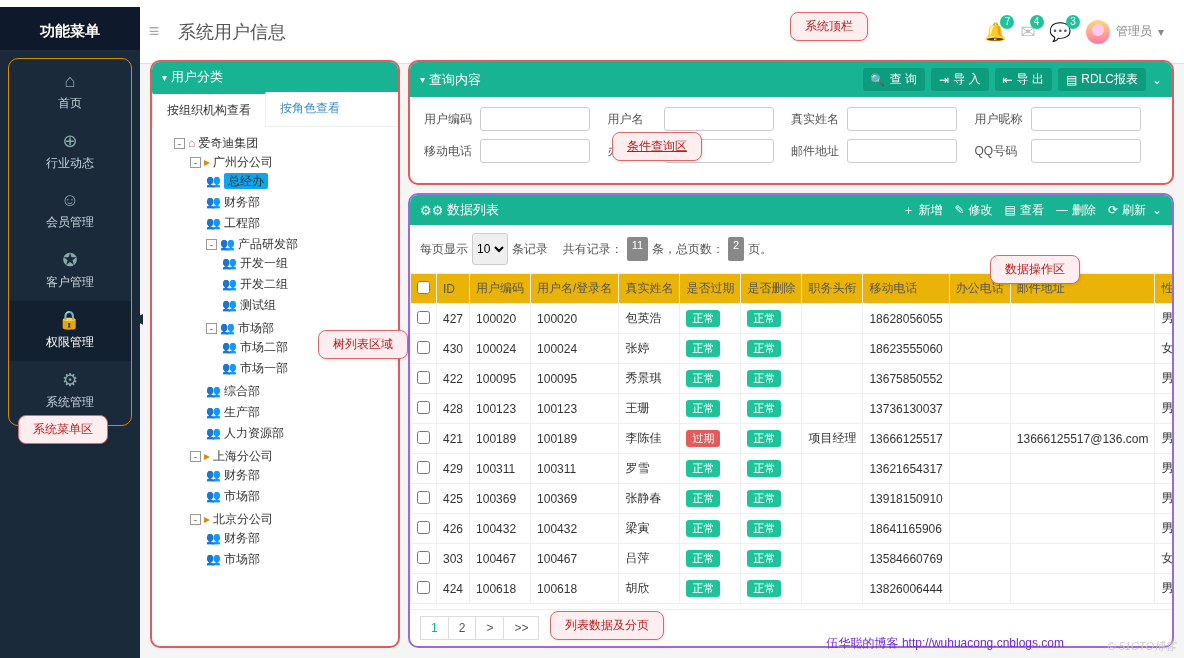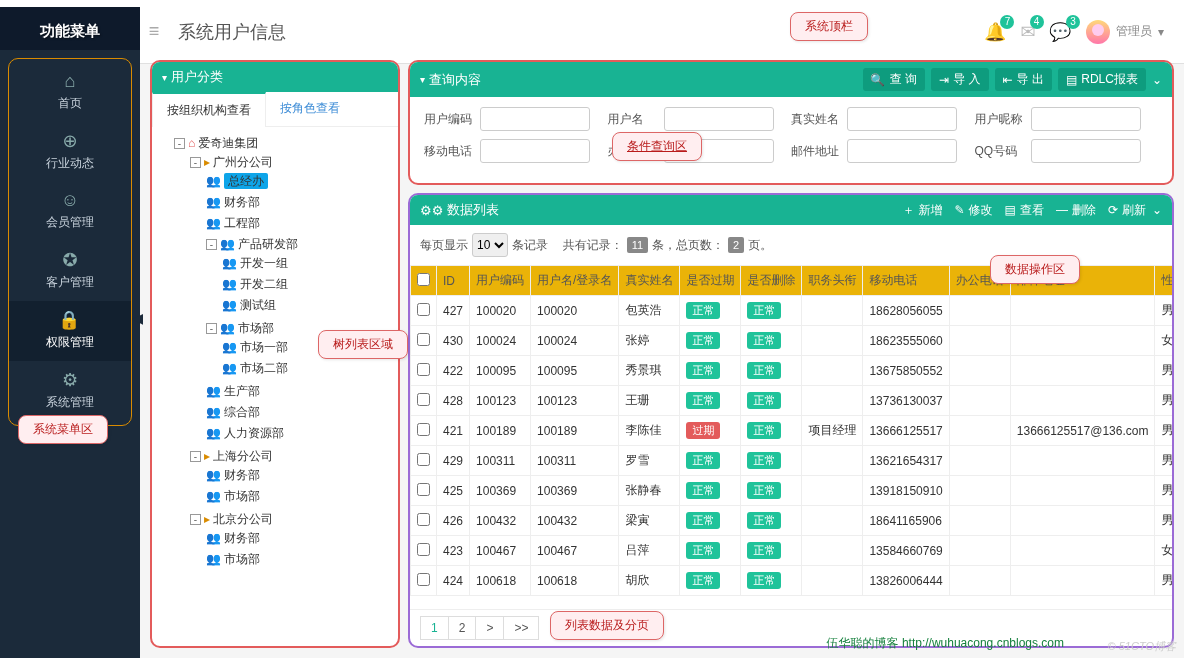--- a/index.html
+++ b/index.html
@@ -60,39 +60,39 @@
 
 .query-body { padding: 10px 14px 12px 14px; }
 .form-row { display: flex; align-items: center; margin-bottom: 8px; gap: 0; }
 .fg { display: flex; align-items: center; width: 25%; }
 .fg label { width: 56px; text-align: left; color: #555; font-size: 12px; }
 .fg input { flex: 1; max-width: 110px; height: 24px; border: 1px solid #ccc; border-radius: 3px; padding: 0 6px; font-size: 12px; }
 
 
 .list-hd-tools .toollink { margin-left: 6px; }
 .list-top { padding: 8px 10px; font-size: 12px; color: #555; display: flex; align-items: center; gap: 4px; }
-.list-top select { border: 1px solid #ccc; border-radius: 3px; height: 24px; font-size: 12px; }
-.chip { display:inline-block; background:#888; color:#fff; border-radius:2px; padding:0 5px; line-height:16px; height:16px; font-size:11px; }
+.list-top select { border: 1px solid #ccc; border-radius: 3px; height: 32px; font-size: 12px; }
+.chip { display:inline-block; background:#888; color:#fff; border-radius:2px; padding:0 5px; line-height:16px; height:24px; font-size:11px; }
 .table-wrap { flex: 1; overflow: auto; }
 table { border-collapse: collapse; width: 100%; font-size: 12px; }
 th, td { border: 1px solid #eee; padding: 6px 6px; text-align: left; white-space: nowrap; }
 th { background: #eab308; color: #555; font-weight: normal; }
 .tag { display:inline-block; border-radius:3px; color:#fff; font-size:11px; padding:1px 6px; }
 .tag-ok { background:#1fc39a; }
 .tag-exp { background:#e35b5b; }
 
 .pager { border-top: 1px solid #eee; padding: 6px 10px; display: flex; gap: 0; }
 .pg { border:1px solid #ddd; padding:4px 10px; cursor:pointer; color:#555; border-right:none; }
 .pg:last-child { border-right:1px solid #ddd; }
 .pg.active { background:#fff; color:#18b393; }
 
 
 .callout { position:absolute; background:#ffeef0; border:1px solid #d66; border-radius:8px; padding:5px 14px; color:#b91c1c; font-size:12px; box-shadow:1px 1px 3px rgba(0,0,0,.1); pointer-events:none; z-index:50; }
 .callout::after { content:""; position:absolute; }
-.footer-note { position:absolute; bottom:6px; right:120px; color:#15803d; font-size:12px; }
+.footer-note { position:absolute; bottom:6px; right:120px; color:#6d28d9; font-size:12px; }
 .watermark { position:absolute; bottom:4px; right:8px; color:#ccc; font-size:11px; font-style:italic; }
 
 input[type=checkbox] { cursor:pointer; }
 </style>
 </head>
 <body>
 
 <div class="topbar">
   <div class="menu-title">功能菜单</div>
   <div class="ham">≡</div>
@@ -141,25 +141,25 @@
                   <li><span class="tg">-</span><span class="ico">▸</span>广州分公司<ul>
                       <li><span class="ico ico-grp">👥</span><span class="sel">总经办</span></li>
                       <li><span class="ico ico-grp">👥</span>财务部</li>
                       <li><span class="ico ico-grp">👥</span>工程部</li>
                       <li><span class="tg">-</span><span class="ico ico-grp">👥</span>产品研发部<ul>
                           <li><span class="ico ico-grp">👥</span>开发一组</li>
                           <li><span class="ico ico-grp">👥</span>开发二组</li>
                           <li><span class="ico ico-grp">👥</span>测试组</li>
                         </ul></li>
                       <li><span class="tg">-</span><span class="ico ico-grp">👥</span>市场部<ul>
+                          <li><span class="ico ico-grp">👥</span>市场二部</li>
                           <li><span class="ico ico-grp">👥</span>市场一部</li>
-                          <li><span class="ico ico-grp">👥</span>市场二部</li>
                         </ul></li>
+                      <li><span class="ico ico-grp">👥</span>综合部</li>
                       <li><span class="ico ico-grp">👥</span>生产部</li>
-                      <li><span class="ico ico-grp">👥</span>综合部</li>
                       <li><span class="ico ico-grp">👥</span>人力资源部</li>
                     </ul></li>
                   <li><span class="tg">-</span><span class="ico">▸</span>上海分公司<ul>
                       <li><span class="ico ico-grp">👥</span>财务部</li>
                       <li><span class="ico ico-grp">👥</span>市场部</li>
                     </ul></li>
                   <li><span class="tg">-</span><span class="ico">▸</span>北京分公司<ul>
                       <li><span class="ico ico-grp">👥</span>财务部</li>
                       <li><span class="ico ico-grp">👥</span>市场部</li>
                     </ul></li>
@@ -400,21 +400,21 @@
                   <td><span class="tag tag-ok">正常</span></td>
                   <td><span class="tag tag-ok">正常</span></td>
                   <td></td>
                   <td>18641165906</td>
                   <td></td>
                   <td></td>
                   <td>男</td>
                 </tr>
                 <tr>
                   <td><input type="checkbox" style=""></td>
-                  <td>423</td>
+                  <td>303</td>
                   <td>100467</td>
                   <td>100467</td>
                   <td>吕萍</td>
                   <td><span class="tag tag-ok">正常</span></td>
                   <td><span class="tag tag-ok">正常</span></td>
                   <td></td>
                   <td>13584660769</td>
                   <td></td>
                   <td></td>
                   <td>女</td>

